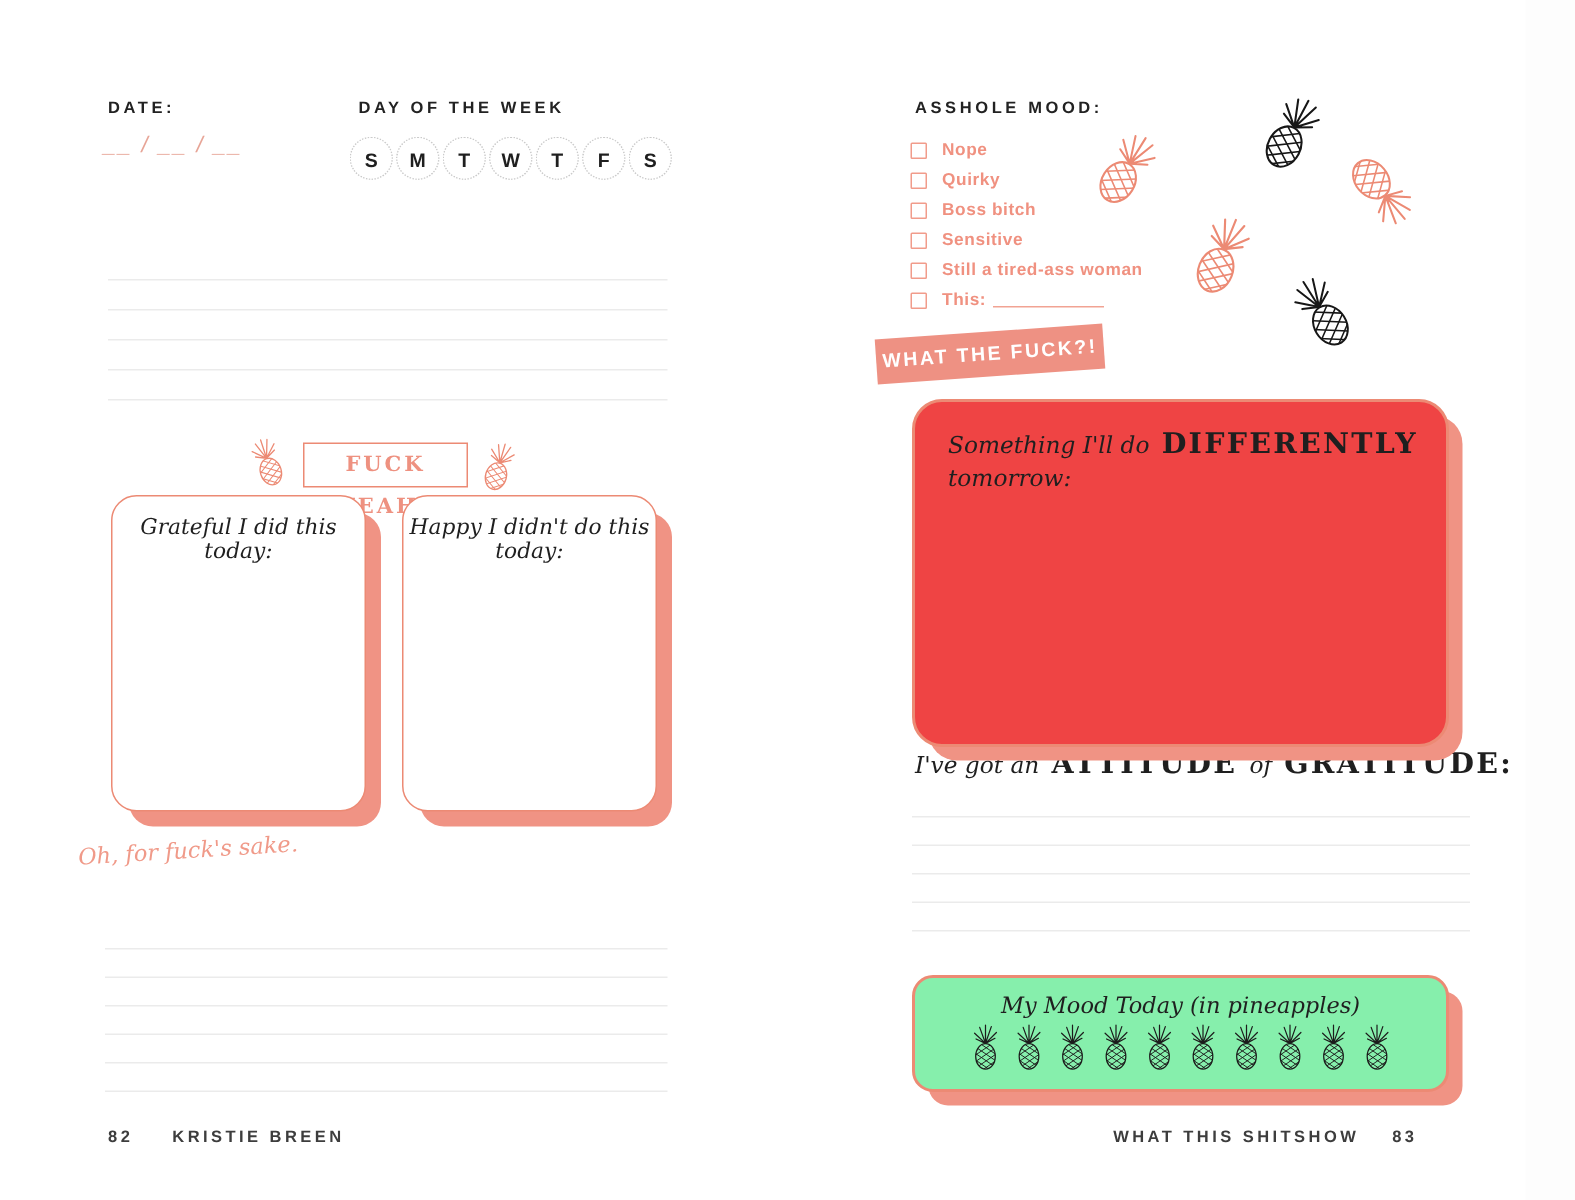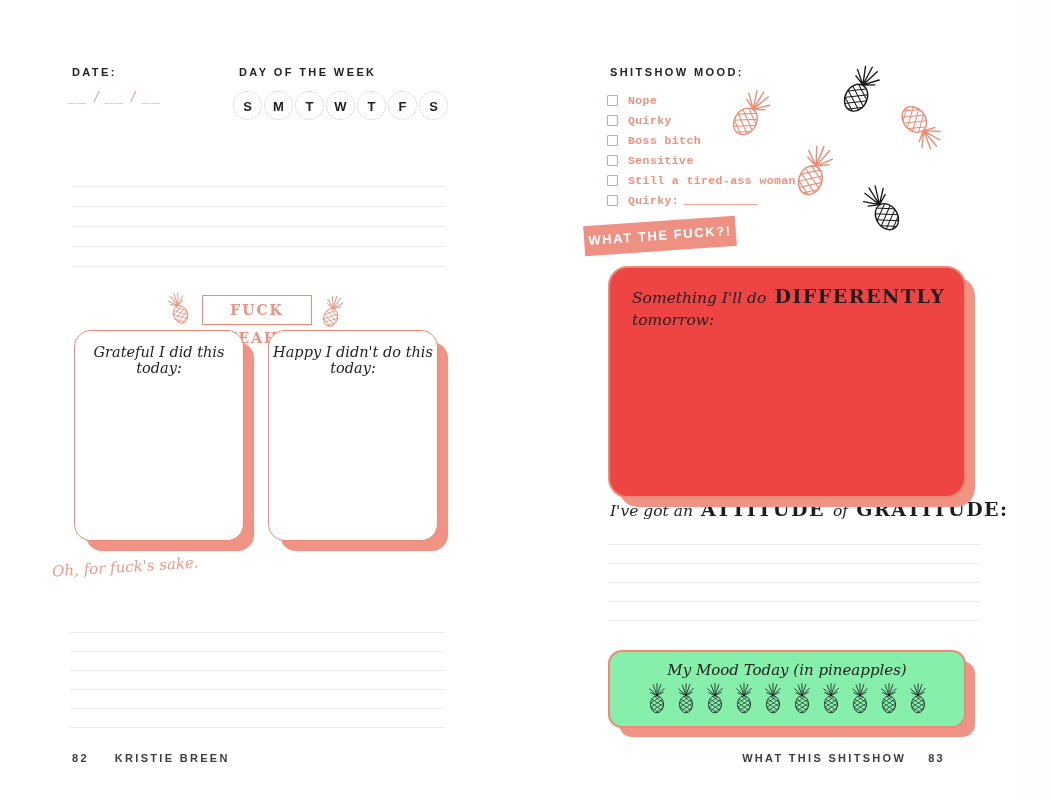--- a/index.html
+++ b/index.html
@@ -46,21 +46,21 @@
   .footer { top:752px; font-size:11px; font-weight:600; letter-spacing:2.3px; color:#3d3d3d; }
   .footer-left { left:72px; } .footer-left .sep { display:inline-block; width:26px; }
   .footer-right { right:72px; text-align:right; } .footer-right .sep { display:inline-block; width:22px; }
 
   
   .mood-lbl { left:610px; top:66px; }
   .mood-list { left:607px; top:90px; list-style:none; }
   .mood-list li { display:flex; align-items:center; height:20px; }
   .chk { width:11px; height:11px; border:1.5px solid #f19c8b; border-radius:1px;
          margin-right:10px; flex:0 0 auto; background:#fff; }
-  .mood-list .m-lbl { font-size:11.5px; font-weight:600; letter-spacing:.4px; color:#f09180;font-family:Liberation Mono, monospace; }
+  .mood-list .m-lbl { font-size:11.5px; font-weight:600; letter-spacing:.4px; color:#f09180; }
   .other-line { display:inline-block; width:74px; border-bottom:1.5px solid #f1a röt; }
   .other-line { border-bottom:1.5px solid #f1a393; margin-left:5px; height:10px; }
 
   .wtf-banner { left:584px; top:221px; width:152px; height:30px; background:#ee9183;
                 transform:rotate(-4deg); z-index:3; text-align:center; line-height:30px;
                 color:#fff; font-size:13px; font-weight:700; letter-spacing:1.6px; }
   .box-diff { left:608px; top:246px; width:358px; height:232px; background:#ef4444;
               border:2px solid #ec8a74; border-radius:20px;
               box-shadow:10px 10px 0 -1px #f09384; z-index:2;margin-top:20px; }
   .diff-heading { padding:17px 18px 0 22px; font-size:19px; }
@@ -147,21 +147,21 @@
     <span></span>
       <span></span>
       <span></span>
       <span></span>
       <span></span>
       <span></span>
   </div>
 
   <div class="abs footer footer-left"><span>82</span><span class="sep"></span><span>KRISTIE BREEN</span></div>
 
-  <div class="abs lbl mood-lbl">SHITSHOW MOOD:</div>
+  <div class="abs lbl mood-lbl">ASSHOLE MOOD:</div>
 
   <ul class="abs mood-list">
     <li>
         <span class="chk"></span>
         <span class="m-lbl">Nope</span>
       </li>
     <li>
         <span class="chk"></span>
         <span class="m-lbl">Quirky</span>
       </li>
@@ -172,21 +172,21 @@
     <li>
         <span class="chk"></span>
         <span class="m-lbl">Sensitive</span>
       </li>
     <li>
         <span class="chk"></span>
         <span class="m-lbl">Still a tired-ass woman</span>
       </li>
     <li>
         <span class="chk"></span>
-        <span class="m-lbl">Quirky:</span>
+        <span class="m-lbl">This:</span>
         <span class="other-line"></span>
       </li>
   </ul>
 
   <svg class="abs pine" style="left:733px; top:86px; width:36px; height:53px; transform:rotate(32deg);">
       <use href="#pineapple"></use>
     </svg>
   <svg class="abs pine black" style="left:843px; top:62px; width:36px; height:53px; transform:rotate(28deg);">
       <use href="#pineapple"></use>
     </svg>

